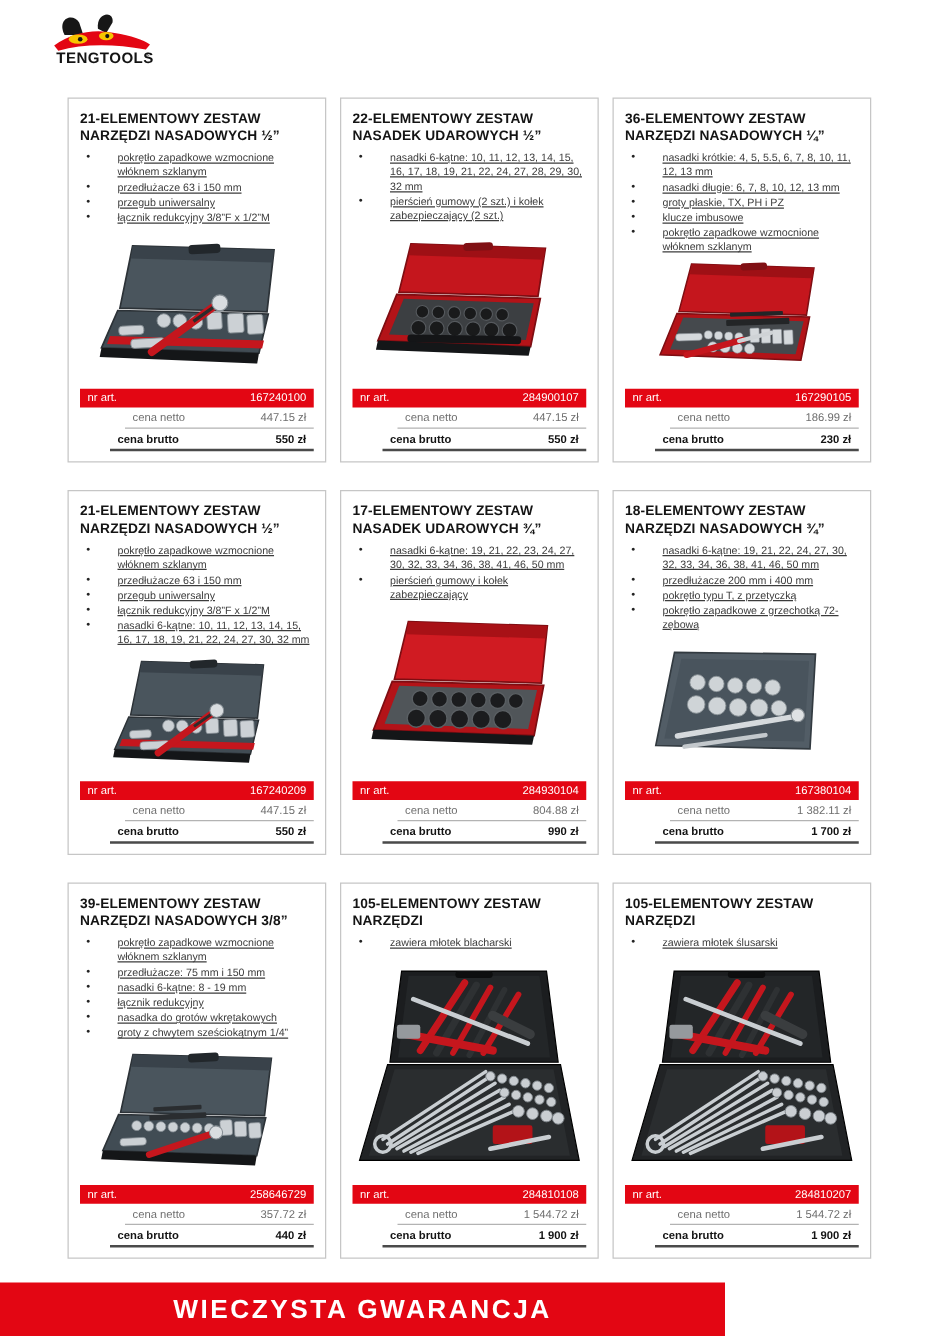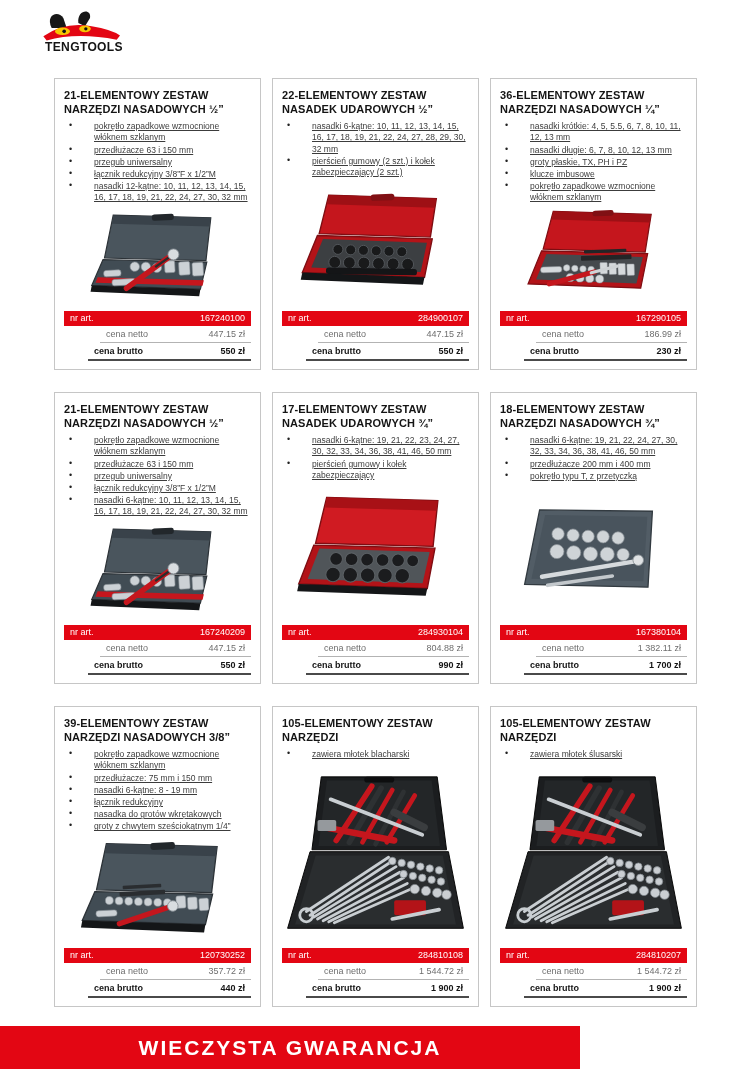--- a/index.html
+++ b/index.html
@@ -51,21 +51,20 @@
   </div>
 
   <div class="grid" id="grid">
   <article class="card">
     <h3 class="title">21-ELEMENTOWY ZESTAW NARZĘDZI NASADOWYCH ½”</h3>
     <ul class="bullets">
           <li>pokrętło zapadkowe wzmocnione włóknem szklanym</li>
           <li>przedłużacze 63 i 150 mm</li>
           <li>przegub uniwersalny</li>
           <li>łącznik redukcyjny 3/8”F x 1/2”M</li>
-          <li>nasadki 12-kątne: 10, 11, 12, 13, 14, 15, 16, 17, 18, 19, 21, 22, 24, 27, 30, 32 mm</li>
         </ul>
     <div class="image-wrap">
           <svg viewBox="0 0 200 135" width="182">
             <g transform="rotate(-3 100 70)">
 <polygon points="46,10 170,20 161,74 32,64" fill="#4a555d" stroke="#2c3237" stroke-width="1.5"></polygon>
 <polygon points="46,10 170,20 168,31 44,21" fill="#39424a"></polygon>
 <rect x="95" y="12" width="28" height="8" rx="3" fill="#22272b"></rect>
 <polygon points="30,66 162,76 152,110 14,98" fill="#414c54" stroke="#2c3237" stroke-width="1.5"></polygon>
 <polygon points="22,88 157,99 155,106 19,95" fill="#c5161d"></polygon>
 <polygon points="14,98 152,110 150,119 12,106" fill="#141618"></polygon>
@@ -302,20 +301,21 @@
       </div>
     </div>
   </article>
 
   <article class="card">
     <h3 class="title">18-ELEMENTOWY ZESTAW NARZĘDZI NASADOWYCH ¾”</h3>
     <ul class="bullets">
           <li>nasadki 6-kątne: 19, 21, 22, 24, 27, 30, 32, 33, 34, 36, 38, 41, 46, 50 mm</li>
           <li>przedłużacze 200 mm i 400 mm</li>
           <li>pokrętło typu T, z przetyczką</li>
+          <li>pokrętło zapadkowe z grzechotką 72-zębową</li>
         </ul>
     <div class="image-wrap">
           <svg viewBox="0 0 200 120" width="176">
             <g transform="rotate(-2 100 60)">
 <polygon points="40,8 168,14 160,100 20,92" fill="#525d66" stroke="#323a40" stroke-width="1.5"></polygon>
 <polygon points="46,14 162,20 155,93 28,86" fill="#49545d"></polygon>
 <g fill="#cfd4d7" stroke="#8b9297" stroke-width="0.8">
 <circle cx="60" cy="36" r="7"></circle>
                 <circle cx="77" cy="38" r="7"></circle>
                 <circle cx="94" cy="40" r="7"></circle>
@@ -385,21 +385,21 @@
 <rect x="28" y="84" width="24" height="7" rx="3"></rect>
               </g>
 <line x1="54" y1="100" x2="112" y2="84" stroke="#c5161d" stroke-width="6" stroke-linecap="round"></line>
 <circle cx="116" cy="83" r="6" fill="#d9dde0" stroke="#878f95"></circle>
             </g>
           </svg>
         </div>
     <div class="price-table">
       <div class="row art">
         <span>nr art.</span>
-        <span>120730252</span>
+        <span>258646729</span>
       </div>
       <div class="row netto">
         <span>cena netto</span>
         <span>357.72 zł</span>
       </div>
       <div class="row brutto">
         <span>cena brutto</span>
         <span>440 zł</span>
       </div>
     </div>

